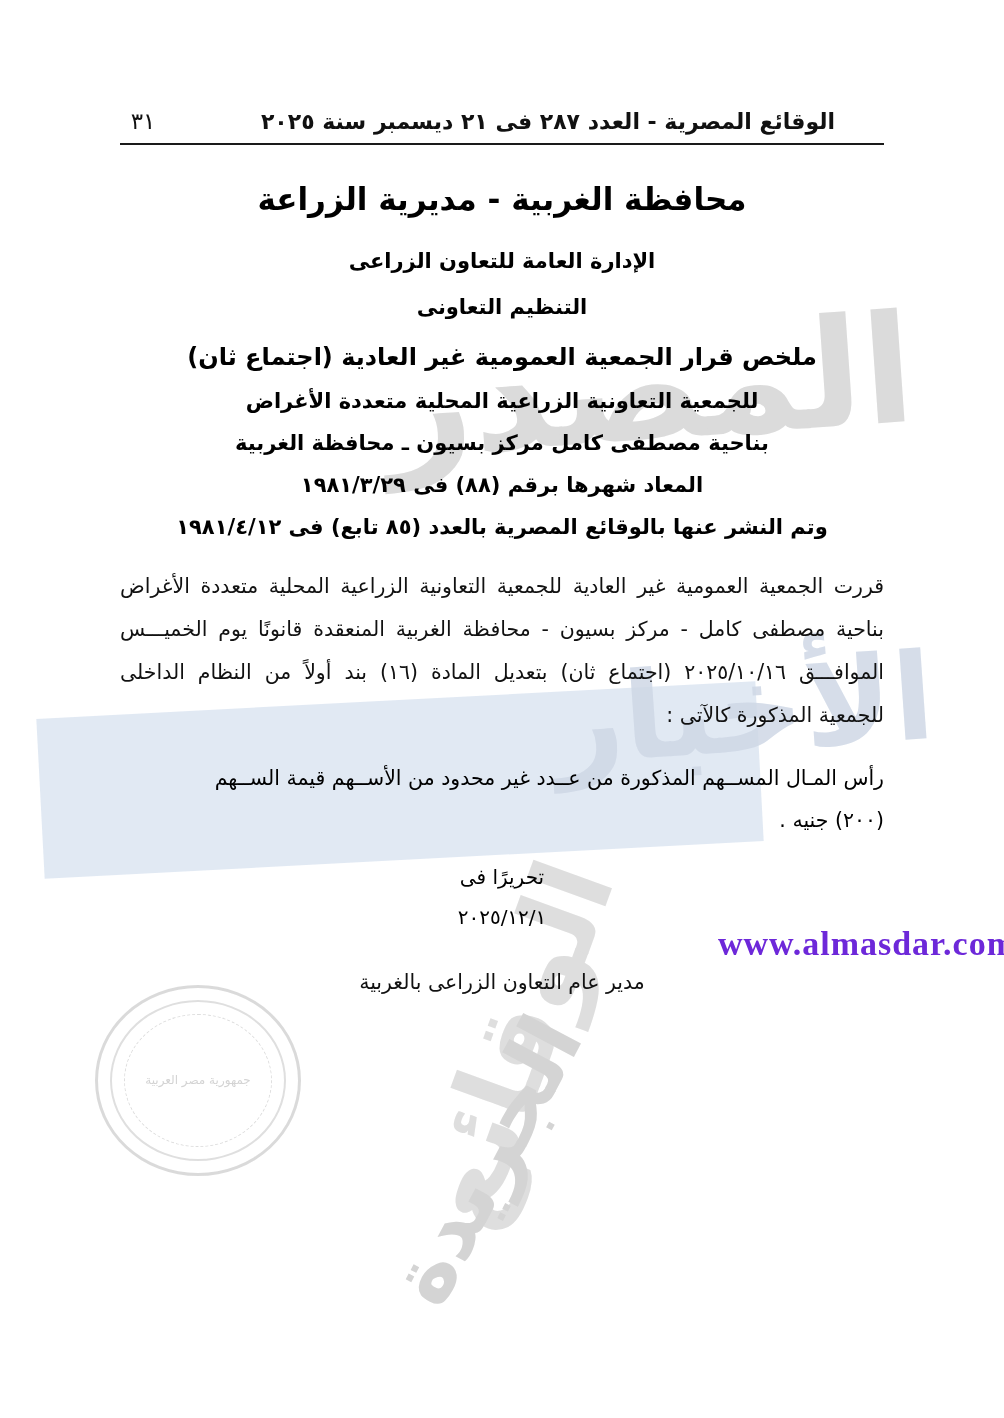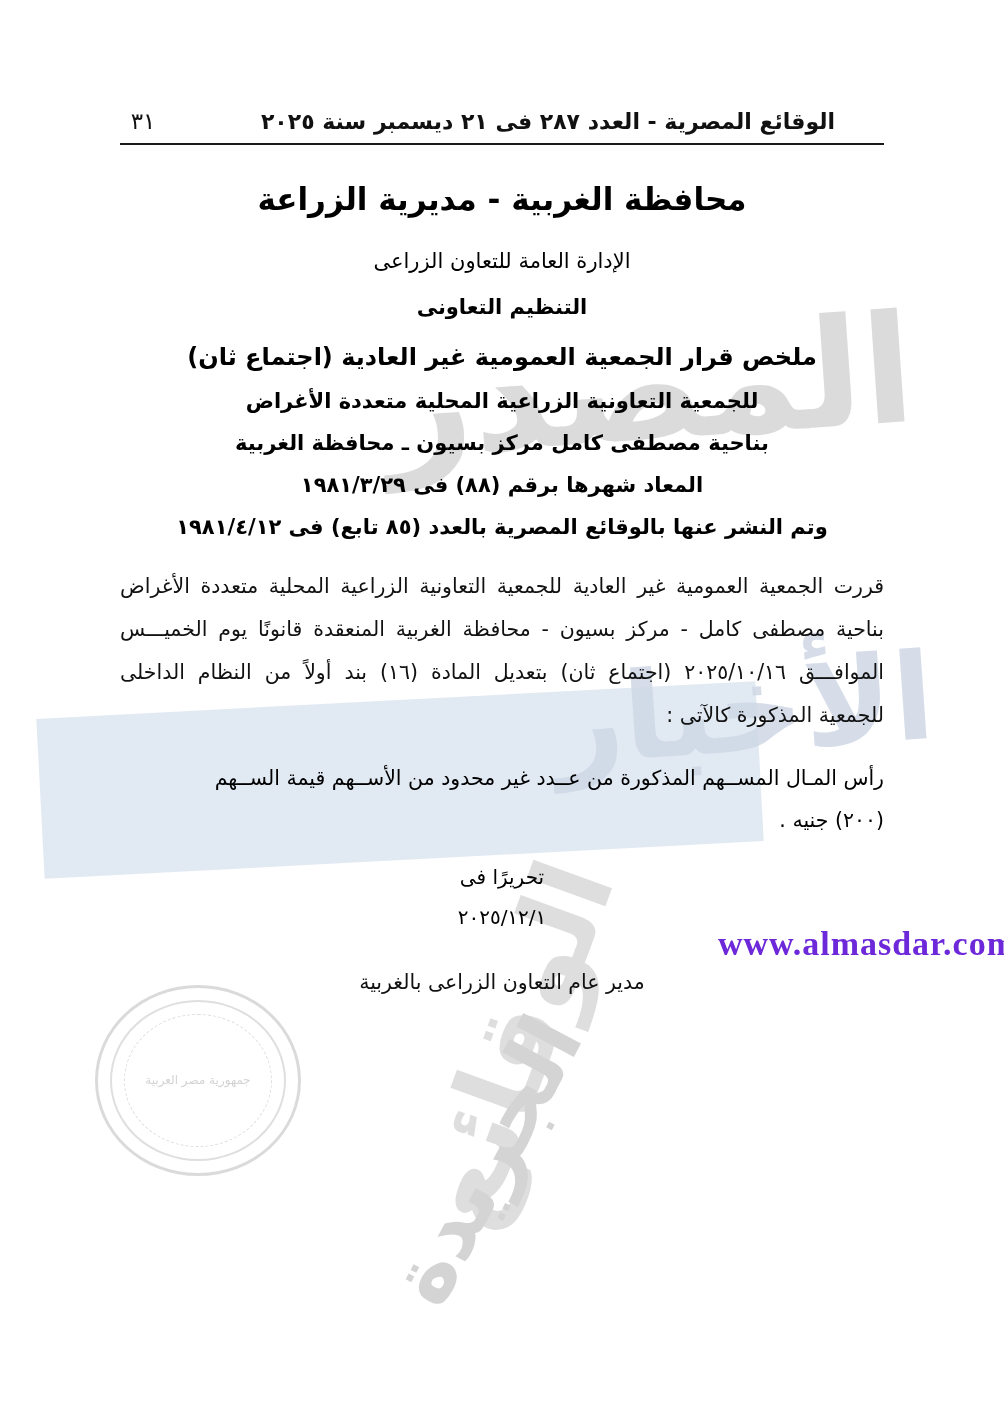--- a/index.html
+++ b/index.html
@@ -156,21 +156,21 @@
     text-align: center;
     font-size: 31px;
     font-weight: bold;
     margin-top: 36px;
     letter-spacing: 0;
     color: #000;
   }
   .sub1 {
     text-align: center;
     font-size: 21px;
-    font-weight: normal;
+    font-weight: bold;
     margin-top: 32px;
   }
   .sub2 {
     text-align: center;
     font-size: 21px;
     font-weight: bold;
     margin-top: 22px;
   }
   .decision-title {
     text-align: center;

